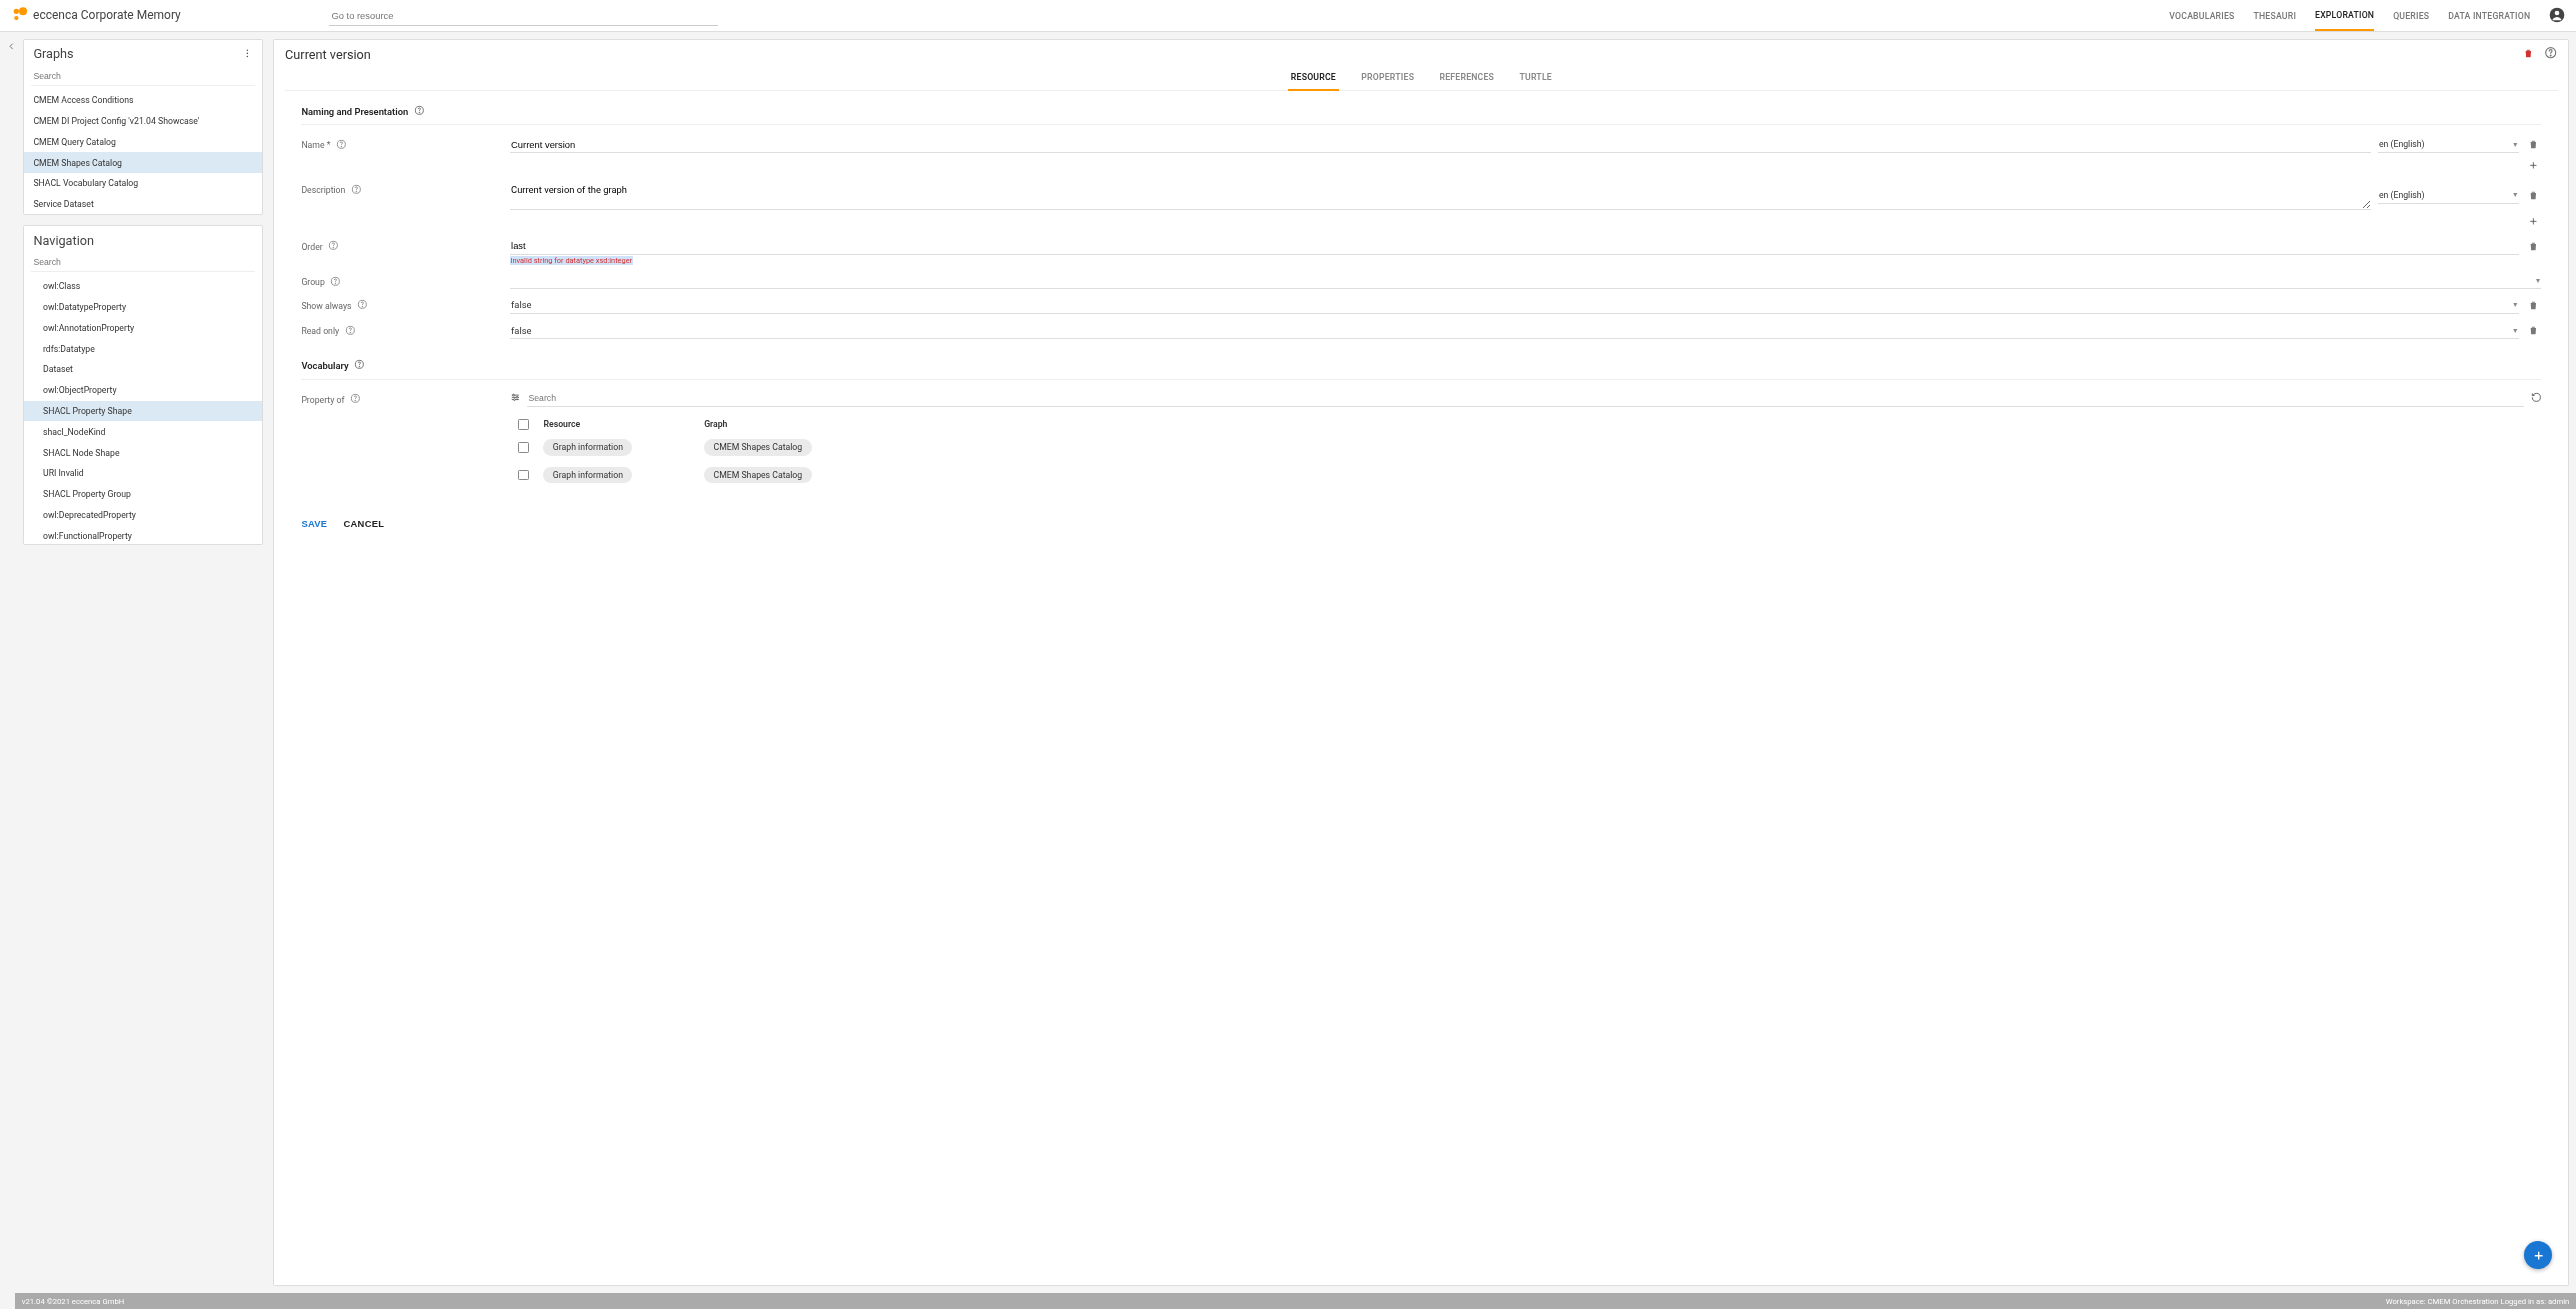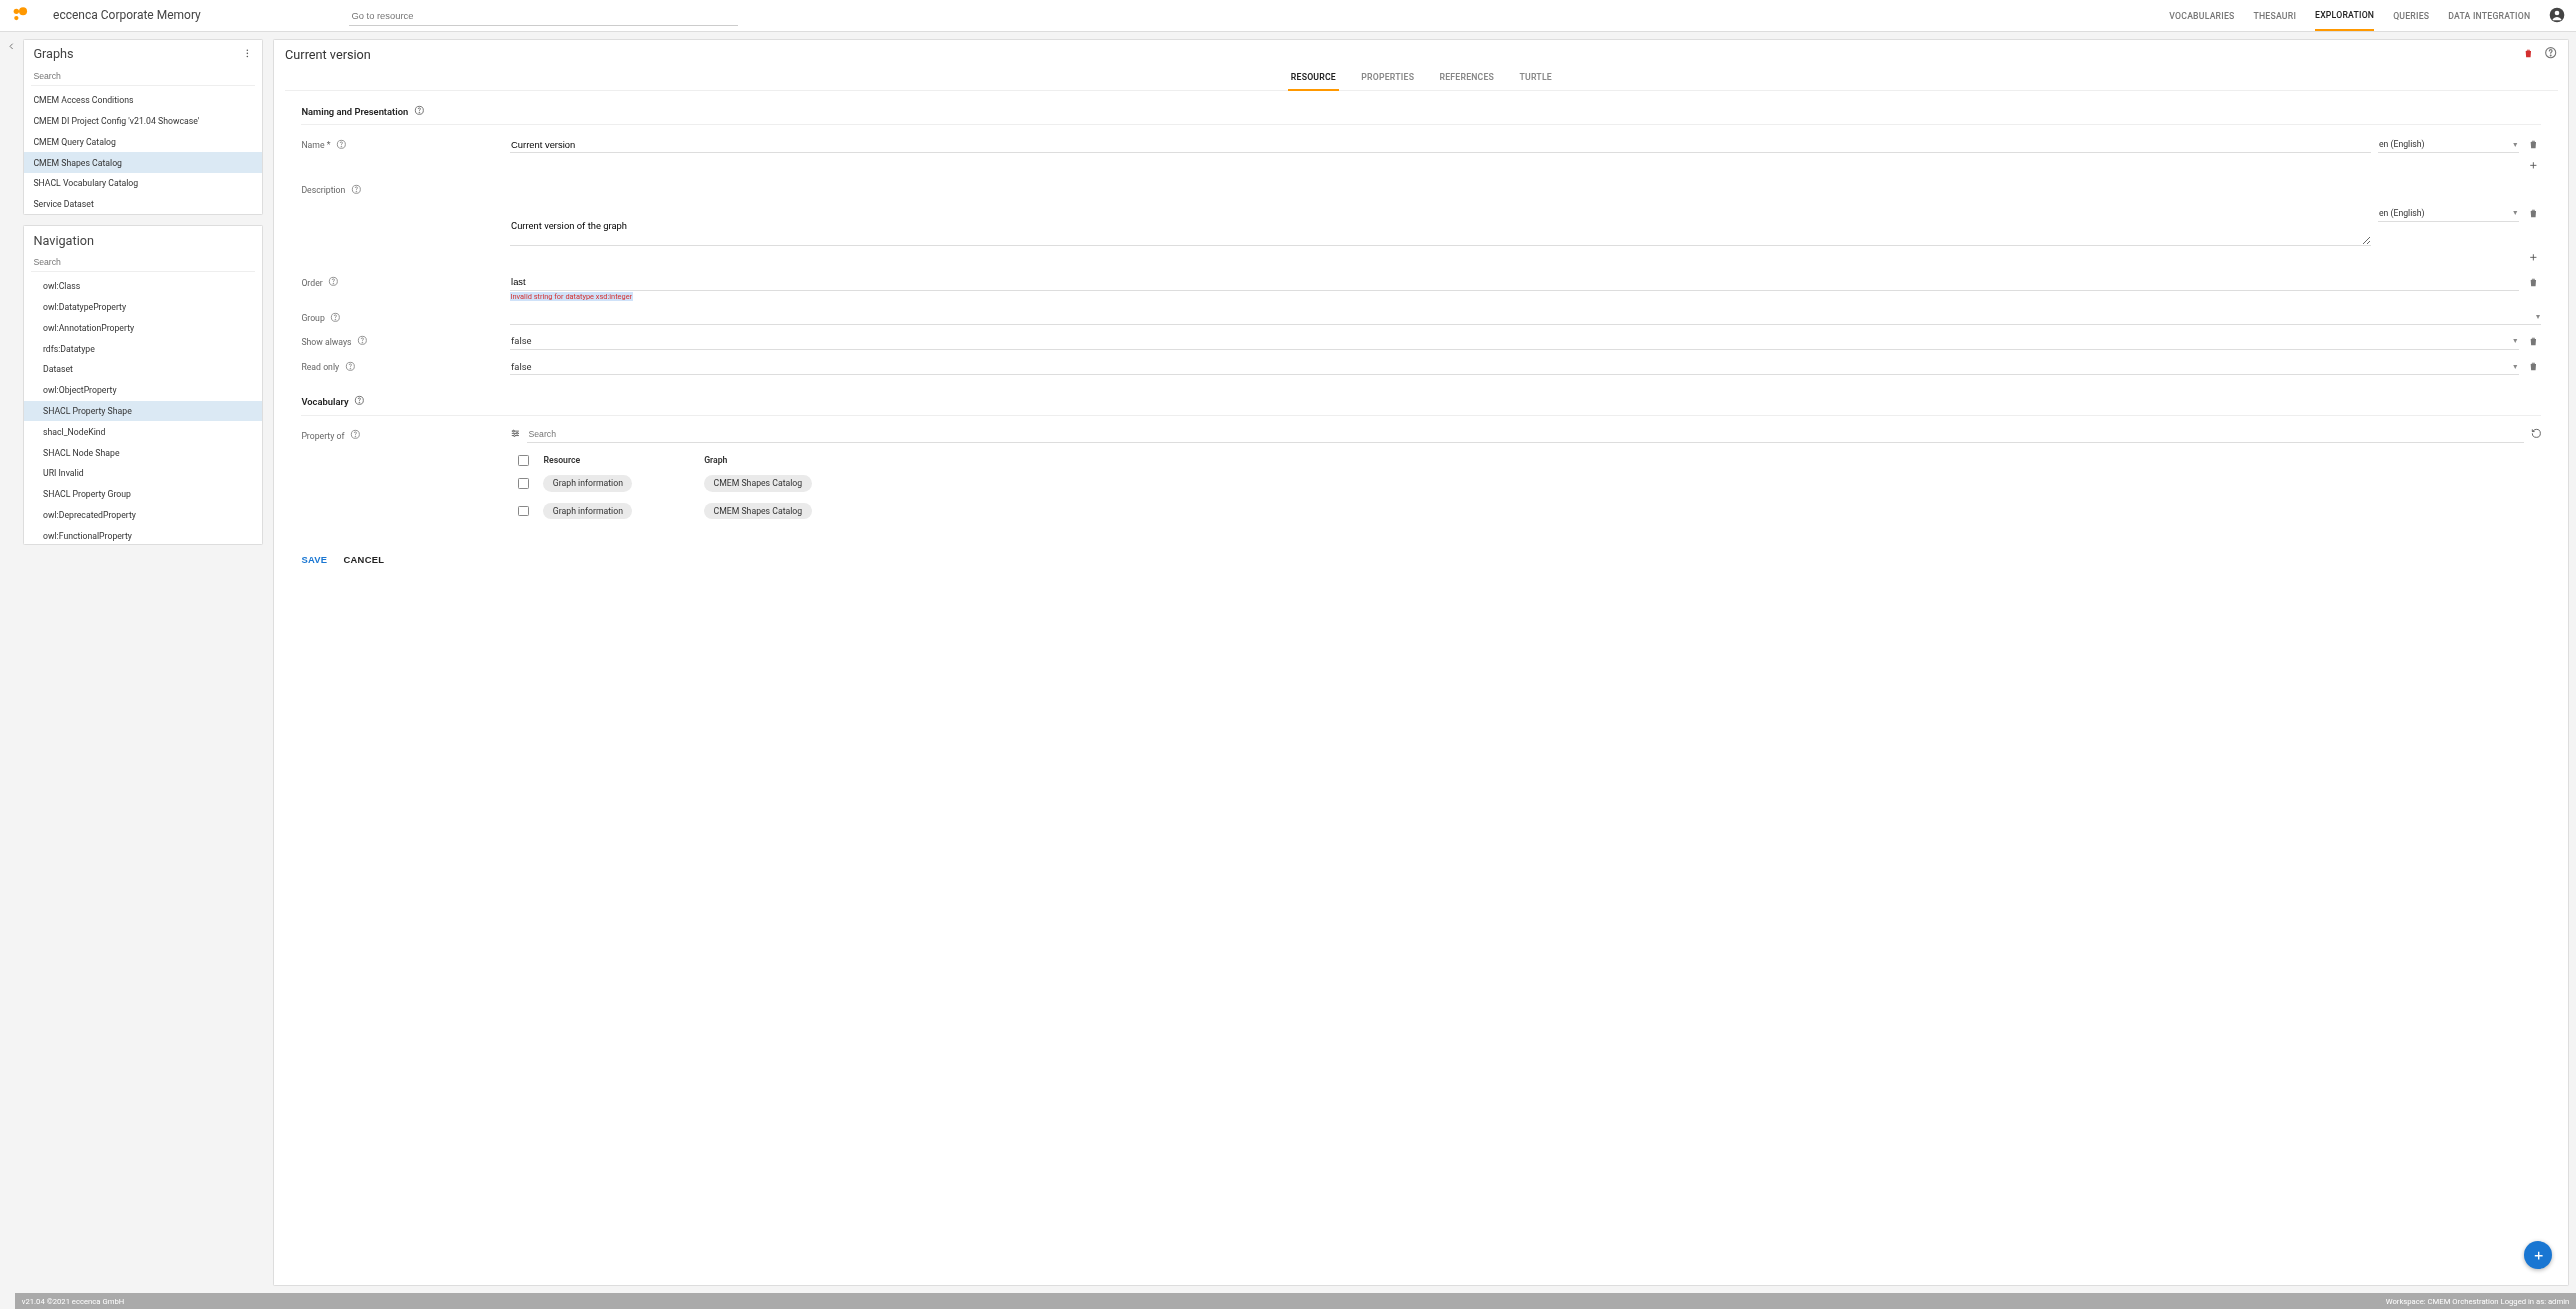--- a/index.html
+++ b/index.html
@@ -1,20 +1,20 @@
 <!DOCTYPE html>
 <html style="font-size:10.7px"><head>
 <meta charset="utf-8">
 <style>
 * { box-sizing: border-box; margin: 0; padding: 0; }
 body { font-family: -apple-system, BlinkMacSystemFont, "Segoe UI", Roboto, Helvetica, Arial, sans-serif; font-size: 9.4px; color: #333; background: #f4f4f4; overflow: hidden; }
 .app { display: flex; flex-direction: column; height: 100vh; }
 
 .topbar { display: flex; align-items: center; height: 32px; background: #fff; border-bottom: 0.7px solid #ddd; padding: 0 10.7px; }
-.brand { display: flex; align-items: center; gap: 25px; }
+.brand { display: flex; align-items: center; gap: 5px; }
 .brand-text { font-size: 12px; color: #444; }
 .go-to { flex: 0 0 389px; margin-left: 148px; }
 .go-to input { width: 100%; border: none; border-bottom: 0.7px solid #ccc; padding: 4px 2.7px; font-size: 9.4px; color: #666; background: transparent; outline: none; }
 .topnav { margin-left: auto; display: flex; align-items: center; gap: 19px; }
 .topnav a { text-decoration: none; color: #777; font-size: 8.7px; font-weight: 500; letter-spacing: 0.2px; }
 .topnav a.active { color: #222; border-bottom: 2px solid #ff9800; padding-bottom: 8.7px; margin-bottom: -10px; }
 .account-icon { width: 16px; height: 16px; }
 
 .body { flex: 1; display: flex; overflow: hidden; }
 .collapse-col { width: 23px; display: flex; align-items: flex-start; justify-content: center; padding-top: 9.4px; }
@@ -42,21 +42,21 @@
 .tab.active { color: #222; border-bottom: 2px solid #ff9800; margin-bottom: -0.7px; }
 
 .content { flex: 1; overflow-y: auto; padding: 13.4px 27px 54px 27px; }
 .section-title { font-size: 9.4px; font-weight: 600; color: #222; display: flex; align-items: center; gap: 5.4px; margin-bottom: 6.7px; }
 .section-block { border-top: 0.7px solid #eee; padding-top: 6.7px; margin-bottom: 16px; }
 .row { display: flex; align-items: flex-start; padding: 4px 0; gap: 13.4px; }
 .row-label { width: 195px; font-size: 8.7px; color: #666; display: flex; align-items: center; gap: 5.4px; padding-top: 2.7px; }
 .row-body { flex: 1; display: flex; flex-direction: column; }
 .input-line { display: flex; align-items: center; gap: 6.7px; }
 .text-input { flex: 1; border: none; border-bottom: 0.7px solid #ddd; padding: 2.7px 1.3px; font-size: 9.4px; outline: none; background: transparent; }
-.textarea-input { flex: 1; border: none; border-bottom: 0.7px solid #ddd; padding: 2.7px 1.3px; font-size: 9.4px; outline: none; background: transparent; resize: vertical; min-height: 19px; font-family: inherit; margin-top: 36px; }
+.textarea-input { flex: 1; border: none; border-bottom: 0.7px solid #ddd; padding: 2.7px 1.3px; font-size: 9.4px; outline: none; background: transparent; resize: vertical; min-height: 19px; font-family: inherit; }
 .lang-select { width: 141px; border: none; border-bottom: 0.7px solid #ddd; padding: 2.7px 1.3px; font-size: 8.7px; color: #333; background: transparent; display: flex; align-items: center; justify-content: space-between; cursor: pointer; gap: 40px; }
 .icon-btn { width: 16px; height: 16px; display: flex; align-items: center; justify-content: center; color: #666; cursor: pointer; }
 .row-add { display: flex; justify-content: flex-end; padding: 4px 0 0 0; }
 .error-text { font-size: 7.4px; color: #d32f2f; margin-top: 1.3px; background: #cfe2f9; display: inline-block; padding: 0 0.7px; width: fit-content; }
 .dropdown-line { display: flex; align-items: center; gap: 6.7px; }
 .dropdown-full { flex: 1; border: none; border-bottom: 0.7px solid #ddd; padding: 2.7px 1.3px; font-size: 9.4px; display: flex; justify-content: space-between; align-items: center; cursor: pointer; }
 
 .remove-hint { font-style: italic; color: #555; font-size: 8.7px; margin-bottom: 6.7px; }
 .resource-search { display: flex; align-items: center; gap: 6.7px; margin-bottom: 8px; }
 .resource-search input { flex: 1; border: none; border-bottom: 0.7px solid #ddd; padding: 2.7px 1.3px; font-size: 8.7px; outline: none; }

